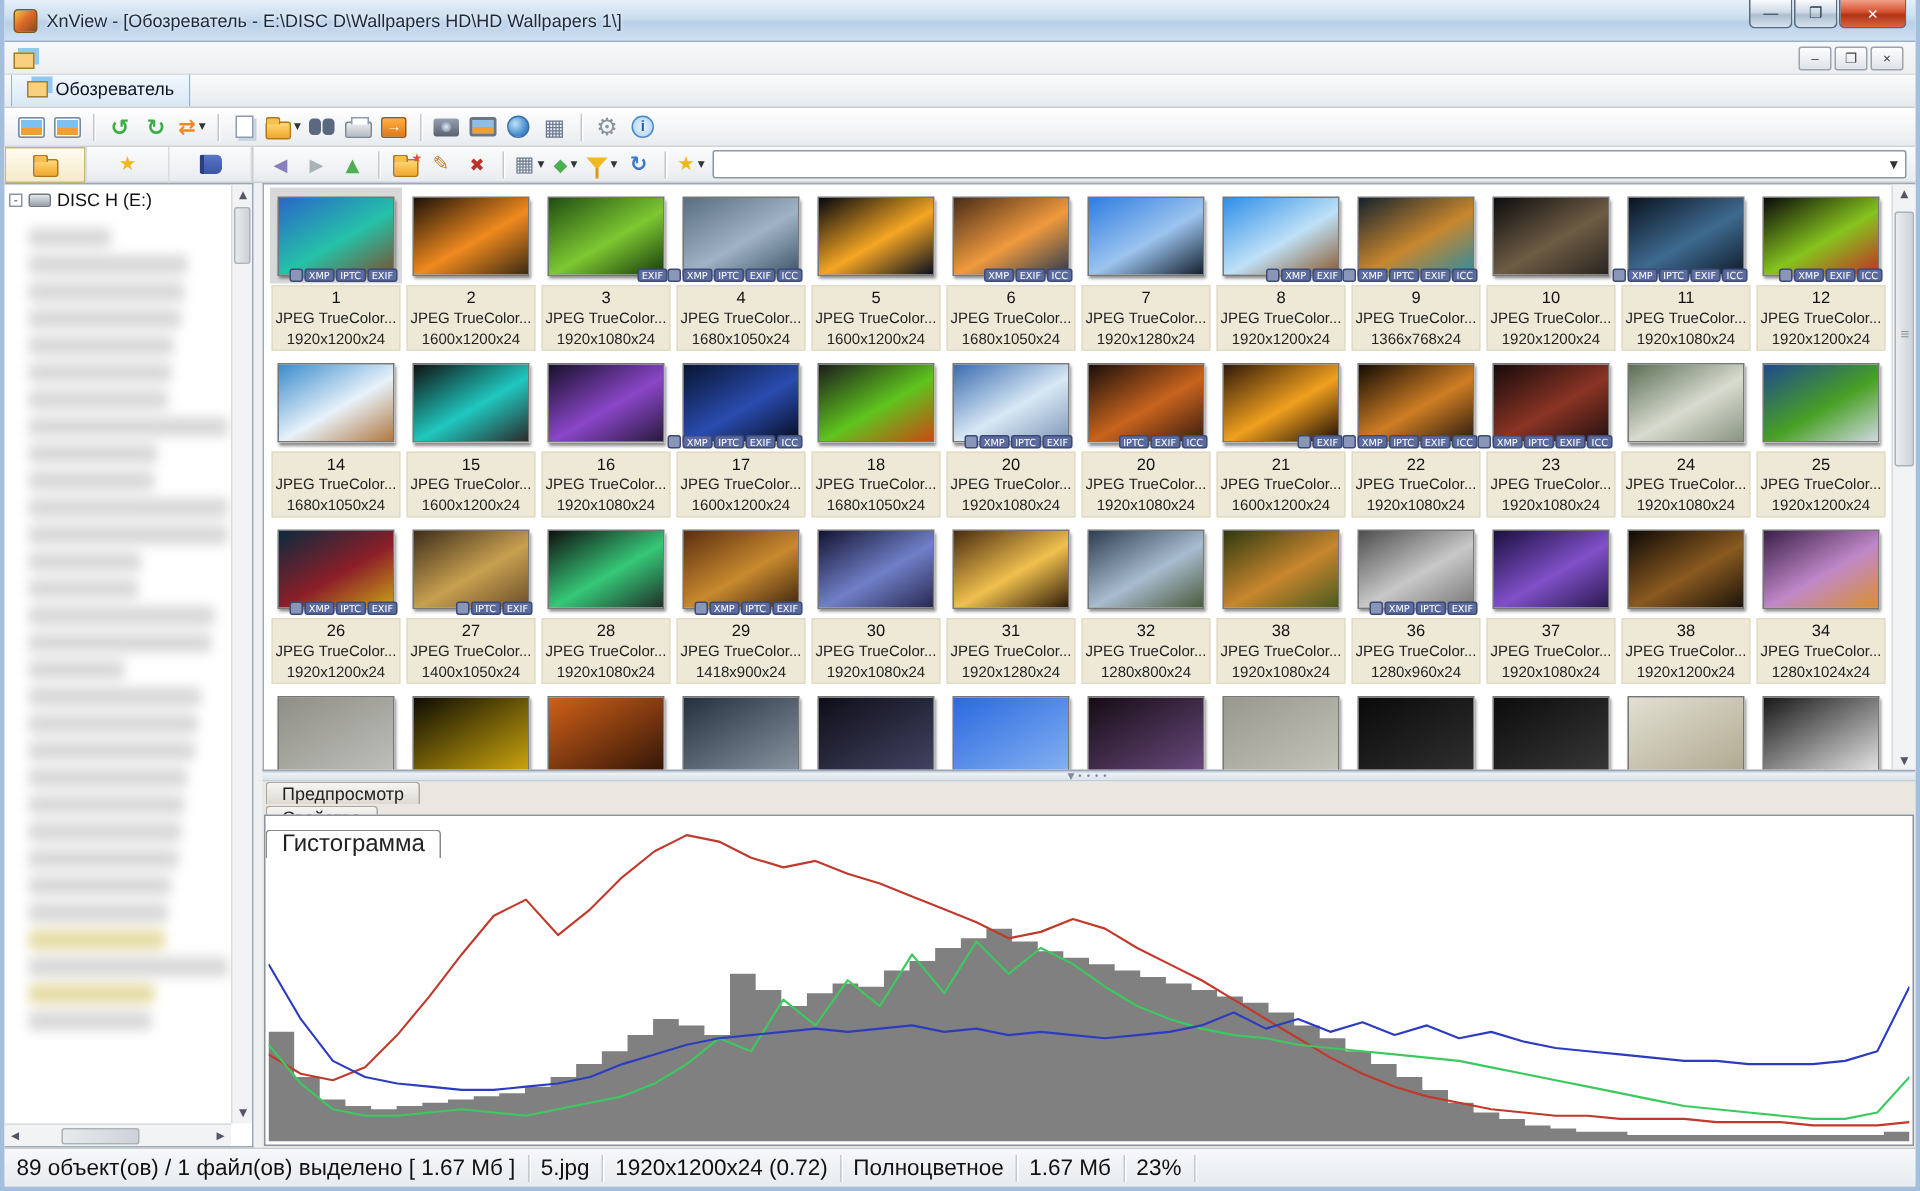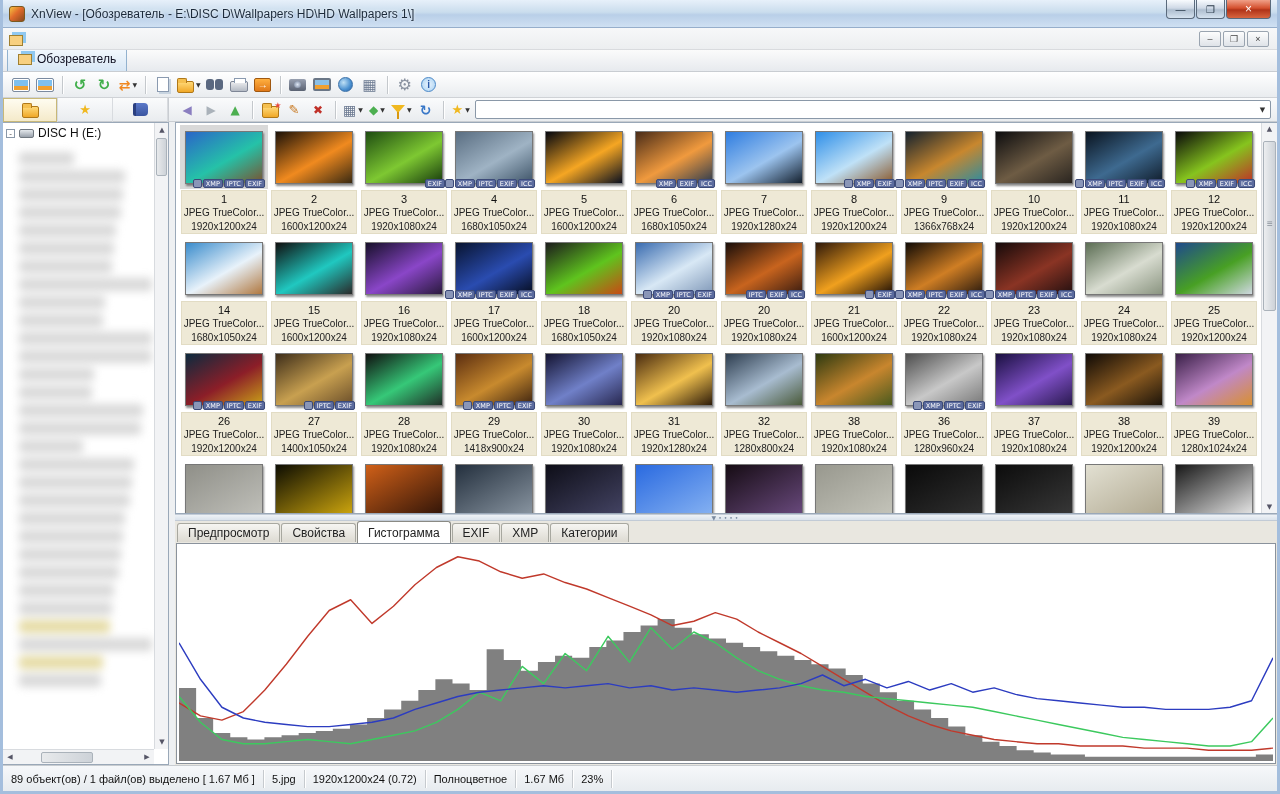--- a/index.html
+++ b/index.html
@@ -107,29 +107,29 @@
   .gthumb::after { content:"≡"; position:absolute; left:3px; top:76px; color:#8a929a; font-size:10px; }
   .gup { position:absolute; top:2px; left:0; right:0; text-align:center; font-size:7px; color:#556; font-family:"DejaVu Sans",sans-serif; }
   .gdn { position:absolute; bottom:2px; left:0; right:0; text-align:center; font-size:7px; color:#556; font-family:"DejaVu Sans",sans-serif; }
 
   .hsplit { height:7px; background:linear-gradient(#eef2f6,#dbe3ec); border-top:1px solid #c2cbd6; border-bottom:1px solid #c2cbd6;
             display:flex; align-items:center; justify-content:center; }
   .grip { font-size:6px; color:#7a8aa0; letter-spacing:2px; font-family:"DejaVu Sans",sans-serif; }
 
   
   .bpane { height:244px; display:flex; flex-direction:column; background:#e9e7e0; }
-  .btabs { height:22px; display:flex; align-items:center; padding-left:2px; gap:1px; }
+  .btabs { height:22px; display:flex; align-items:flex-start; padding-left:2px; gap:1px;flex-direction:column; }
   .btab { height:19px; padding:0 10px; font-size:12px; color:#222; background:linear-gradient(#f6f5f2,#dddad2);
           border:1px solid #a8a8a0; border-bottom:none; border-radius:3px 3px 0 0; display:flex; align-items:center; }
-  .btab.active { height:22px; background:#fff; font-size:12px; border-color:#8a8a84; position:relative; z-index:2; }
+  .btab.active { height:22px; background:#fff; font-size:16px; border-color:#8a8a84; position:relative; z-index:2; }
   .histbox { flex:1; background:#fff; border:1px solid #8a929c; margin:0 1px 1px 1px; padding:2px; }
   .histbox svg { display:block; width:100%; height:100%; }
 
   
-  .statusbar { height:26px; background:linear-gradient(#f6f8fa,#e7ebef); border-top:1px solid #c8ccd0; display:flex; align-items:center; font-size:11px; color:#111; }
+  .statusbar { height:26px; background:linear-gradient(#f6f8fa,#e7ebef); border-top:1px solid #c8ccd0; display:flex; align-items:center; font-size:15px; color:#111; }
   .seg { padding:0 8px; height:18px; display:flex; align-items:center; border-right:1px solid #c6cace; box-shadow:1px 0 0 #fff; white-space:nowrap; }
 </style>
 </head>
 <body>
 
 <div id="win">
 
   <div class="titlebar">
     <span class="app-icon"></span>
     <span class="title-text">XnView - [Обозреватель - E:\DISC D\Wallpapers HD\HD Wallpapers 1\]</span>
@@ -784,21 +784,21 @@
                 <div class="tnum">38</div>
                 <div class="ttype">JPEG TrueColor...</div>
                 <div class="tres">1920x1200x24</div>
               </div>
             </div>
             <div class="cell">
               <div class="timg-wrap">
                 <div class="timg" style="background: linear-gradient(150deg, rgb(58, 32, 72) 0%, rgb(192, 136, 200) 55%, rgb(216, 144, 48) 100%);"></div>
               </div>
               <div class="tlabel">
-                <div class="tnum">39</div>
+                <div class="tnum">34</div>
                 <div class="ttype">JPEG TrueColor...</div>
                 <div class="tres">1280x1024x24</div>
               </div>
             </div>
             <div class="cell">
               <div class="timg-wrap">
                 <div class="timg" style="background: linear-gradient(150deg, rgb(143, 143, 136) 0%, rgb(192, 192, 186) 100%);"></div>
               </div>
             </div>
             <div class="cell">

